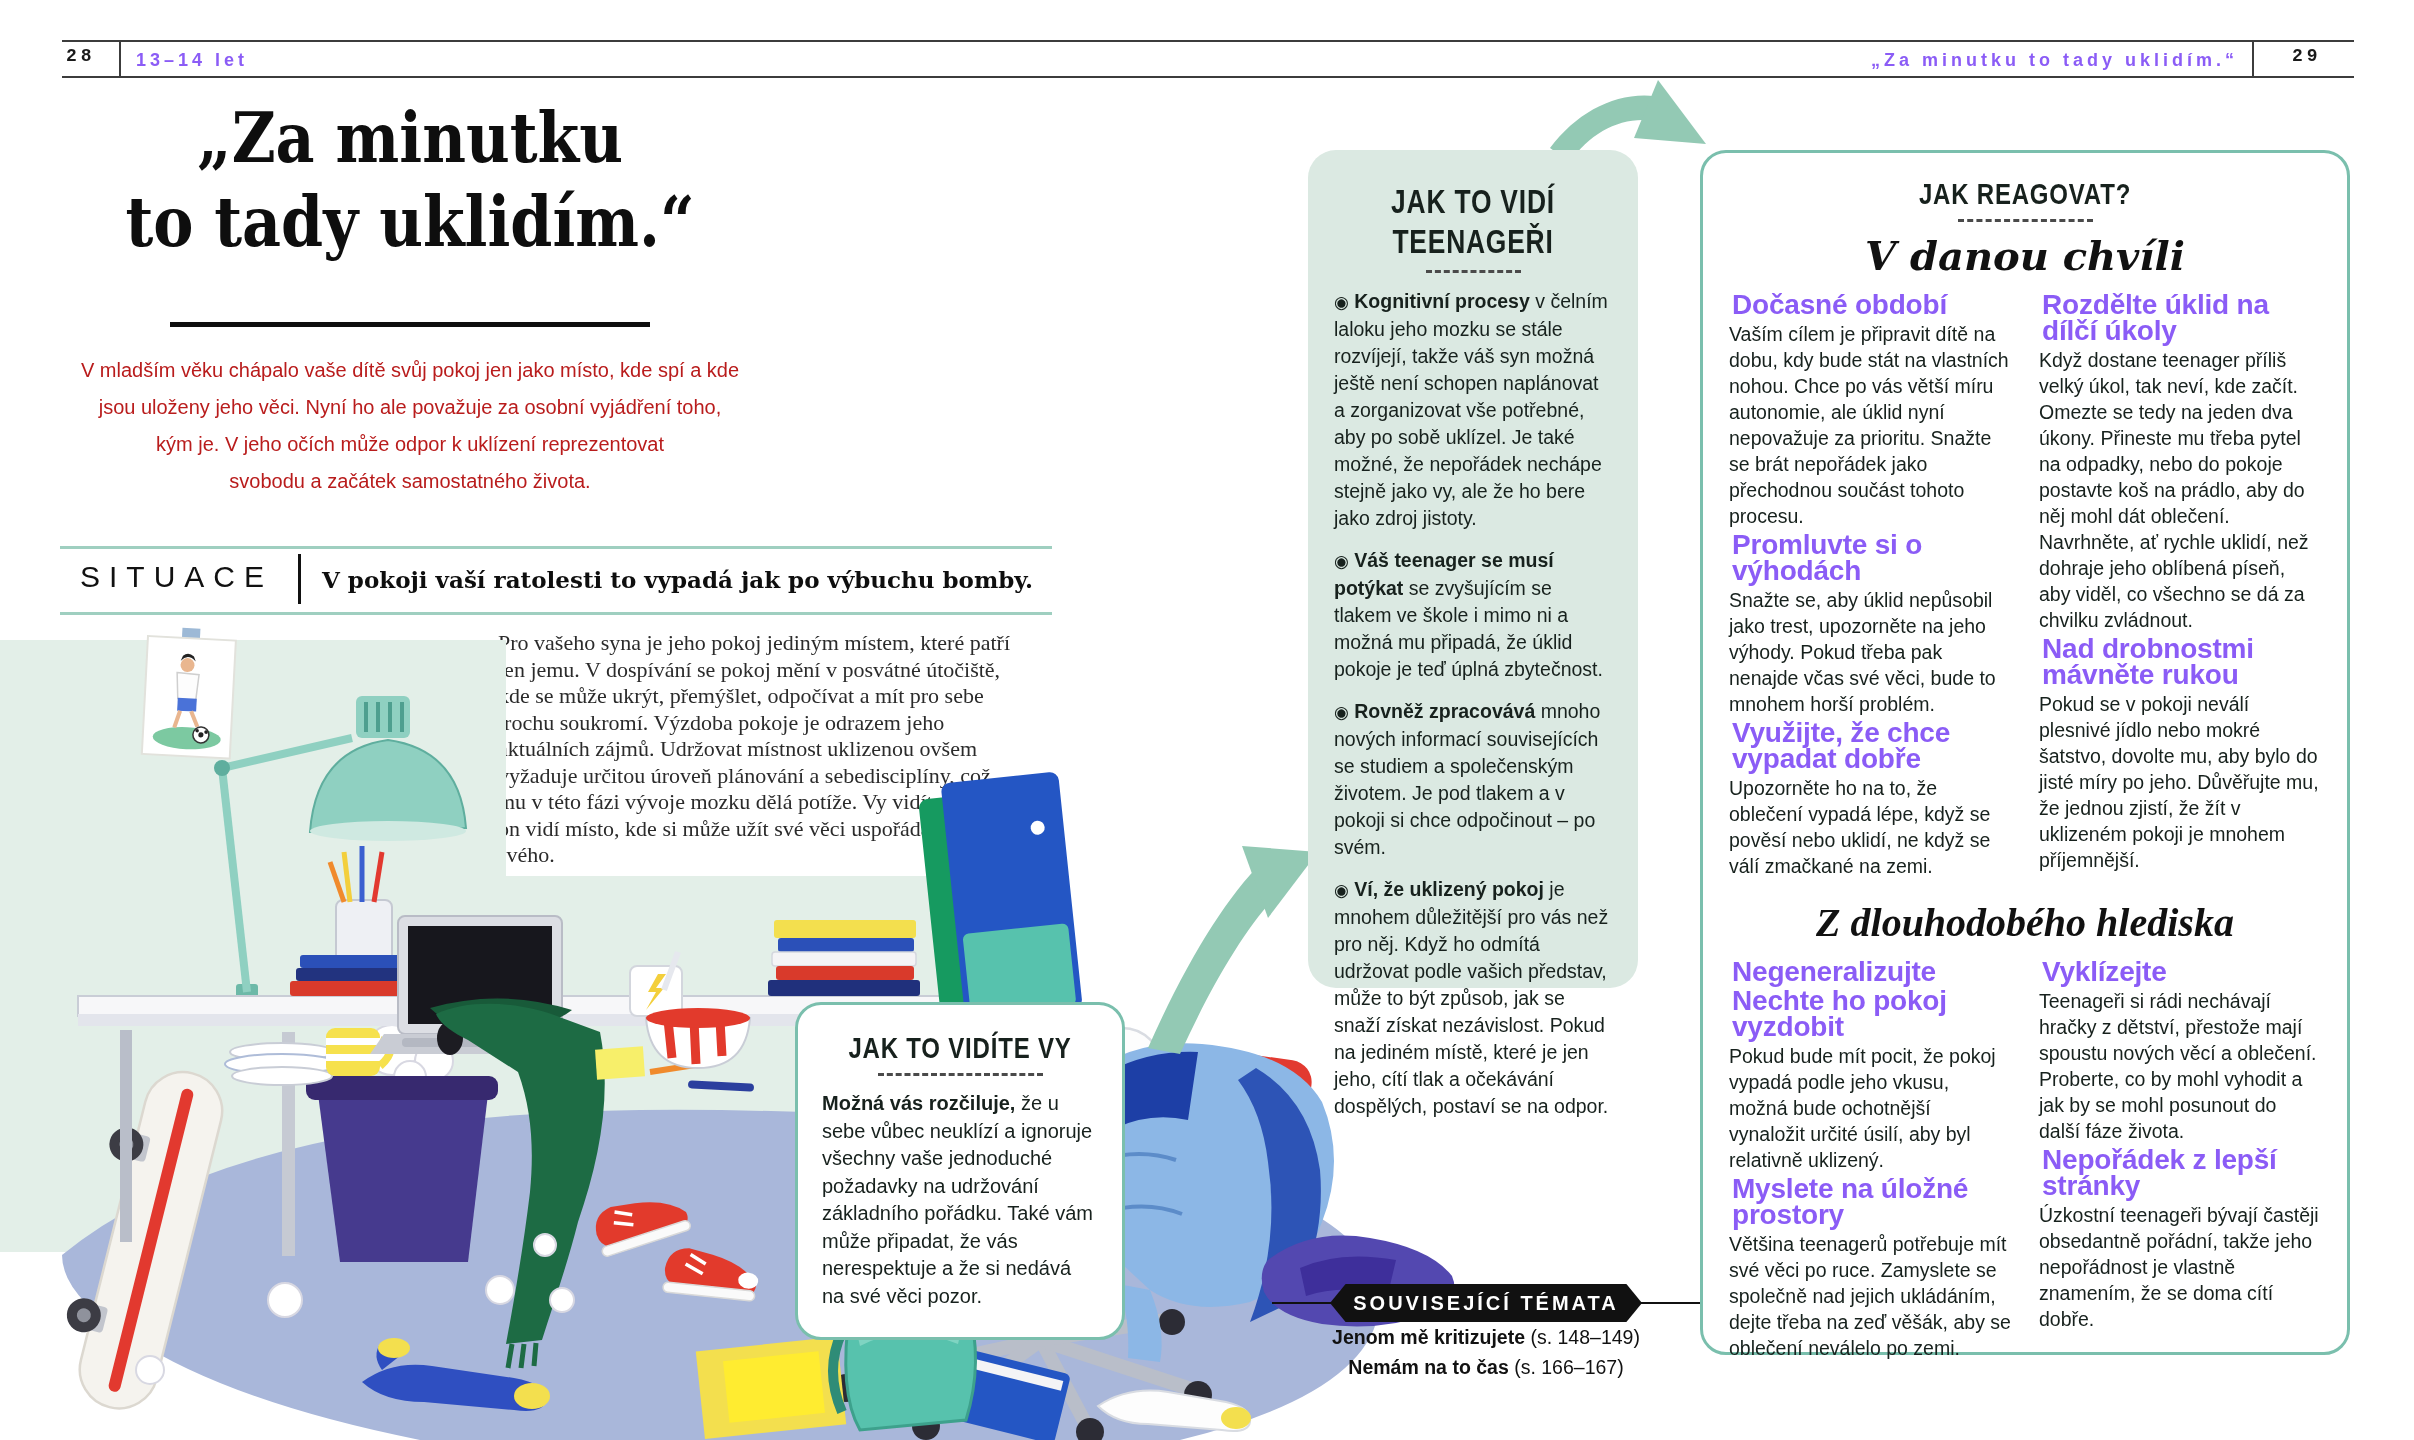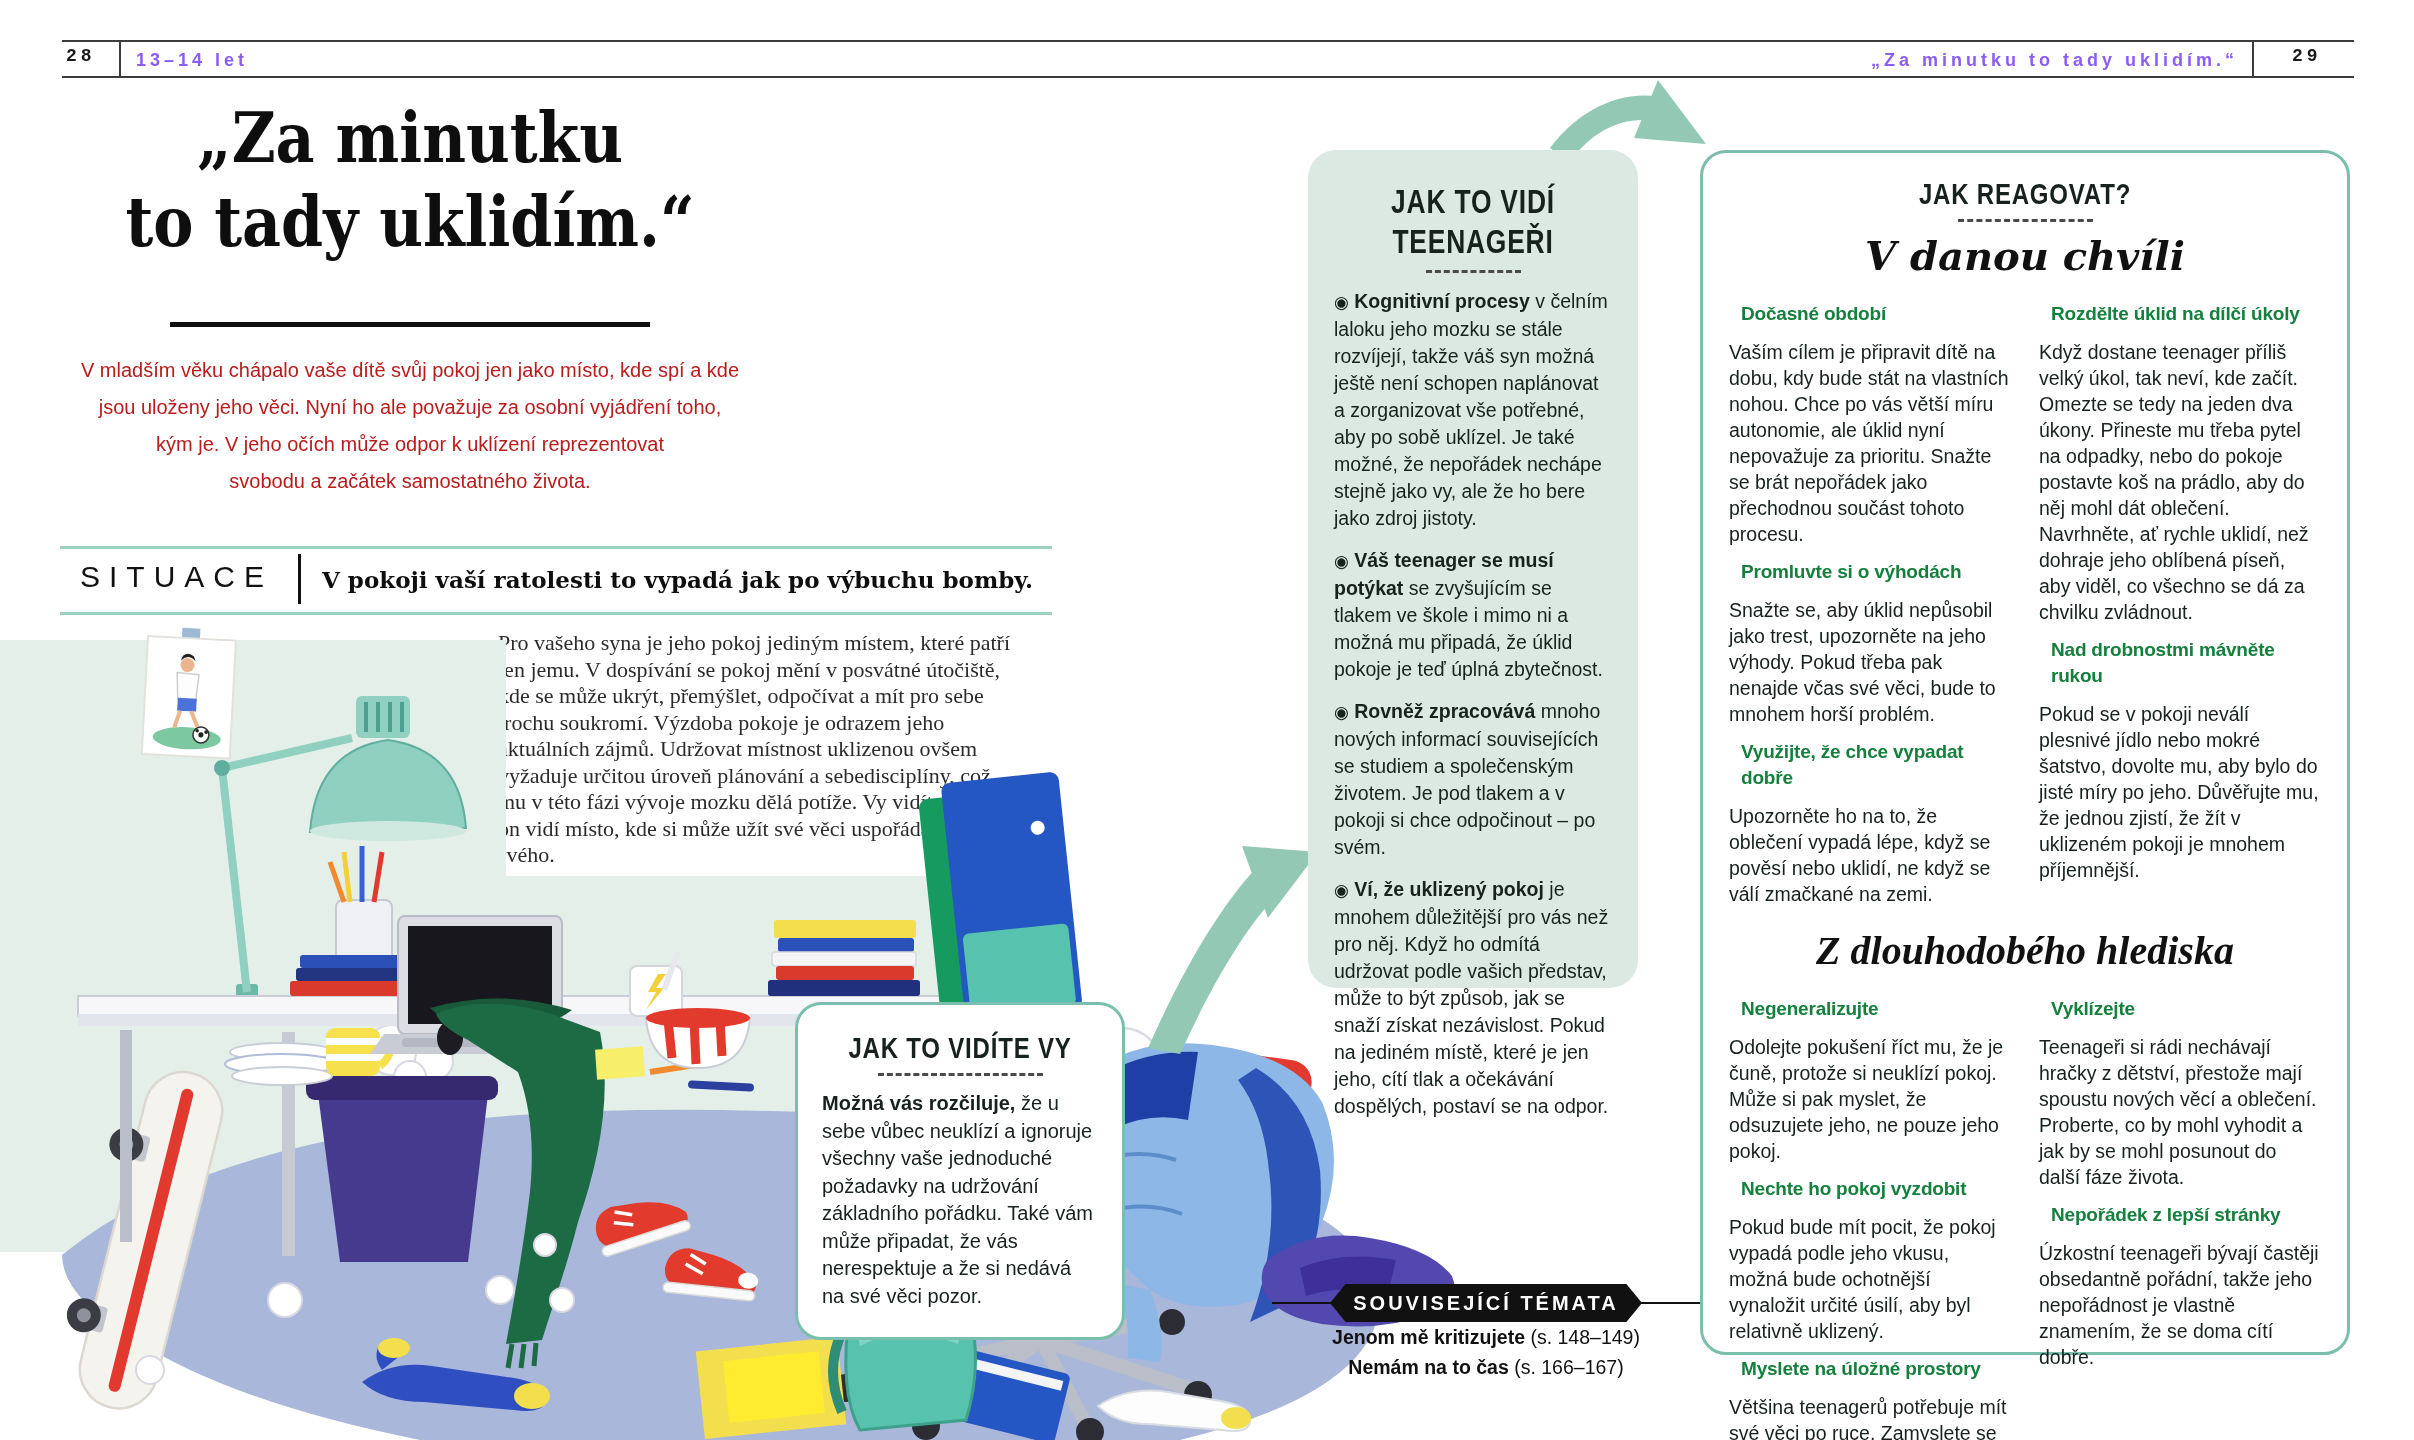--- a/index.html
+++ b/index.html
@@ -31,21 +31,21 @@
              transform:scaleX(.8);transform-origin:50% 50%;white-space:pre-line;}
   .dashes{display:block;margin:8px auto 0;border-bottom:3px dashed #4a4a4a;}
   .tealbox{position:absolute;background:#dbe9e2;border-radius:28px;box-sizing:border-box;}
   .bullets{padding:0 26px;font-size:19.5px;line-height:27px;color:#17211d;}
   .bullets p{margin:15px 0 0 0;}
   .blead{font-weight:bold;}
   .bmark{font-size:17px;}
   
   .cols{display:flex;gap:28px;padding:0 26px;margin-top:10px;}
   .col{flex:1;font-size:19.5px;line-height:26px;color:#17211d;}
-  .col h4{margin:12px;font-size:19px;line-height:26px;letter-spacing:-0.2px;color:#15803d;}
+  .col h4{margin:3px;font-size:28px;line-height:26px;letter-spacing:-0.2px;color:#8b5cf6;}
   .col p{margin:0 0 0 0;}
   .script{ text-align:center;font-family:"DejaVu Serif",serif;font-style:italic;font-weight:bold;
            font-size:40px;color:#111;}
   
   .youtext{padding:14px 24px 0;font-size:20px;line-height:27.5px;color:#17211d;}
   
   .rel-line{position:absolute;left:1272px;top:1302px;width:428px;height:2px;background:#111;}
   .ribbon{position:absolute;left:1330px;top:1284px;width:312px;height:38px;background:#111;
           clip-path:polygon(5% 0,95% 0,100% 50%,95% 100%,5% 100%,0 50%);
           display:flex;align-items:center;justify-content:center;color:#fff;font-weight:bold;
@@ -372,21 +372,20 @@
         <h4>Rozdělte úklid na dílčí úkoly</h4>
         <p>Když dostane teenager příliš velký úkol, tak neví, kde začít. Omezte se tedy na jeden dva úkony. Přineste mu třeba pytel na odpadky, nebo do pokoje postavte koš na prádlo, aby do něj mohl dát oblečení. Navrhněte, ať rychle uklidí, než dohraje jeho oblíbená píseň, aby viděl, co všechno se dá za chvilku zvládnout.</p>
         <h4>Nad drobnostmi mávněte rukou</h4>
         <p>Pokud se v pokoji neválí plesnivé jídlo nebo mokré šatstvo, dovolte mu, aby bylo do jisté míry po jeho. Důvěřujte mu, že jednou zjistí, že žít v uklizeném pokoji je mnohem příjemnější.</p>
       </div>
     </div>
     <div class="script" style="margin-top:20px;font-family:Liberation Serif, serif;">Z dlouhodobého hlediska</div>
     <div class="cols">
       <div class="col">
         <h4>Negeneralizujte</h4>
-        <p>Odolejte pokušení říct mu, že je čuně, protože si neuklízí pokoj. Může si pak myslet, že odsuzujete jeho, ne pouze jeho pokoj.</p>
         <h4>Nechte ho pokoj vyzdobit</h4>
         <p>Pokud bude mít pocit, že pokoj vypadá podle jeho vkusu, možná bude ochotnější vynaložit určité úsilí, aby byl relativně uklizený.</p>
         <h4>Myslete na úložné prostory</h4>
         <p>Většina teenagerů potřebuje mít své věci po ruce. Zamyslete se společně nad jejich ukládáním, dejte třeba na zeď věšák, aby se oblečení neválelo po zemi.</p>
       </div>
       <div class="col">
         <h4>Vyklízejte</h4>
         <p>Teenageři si rádi nechávají hračky z dětství, přestože mají spoustu nových věcí a oblečení. Proberte, co by mohl vyhodit a jak by se mohl posunout do další fáze života.</p>
         <h4>Nepořádek z lepší stránky</h4>
         <p>Úzkostní teenageři bývají častěji obsedantně pořádní, takže jeho nepořádnost je vlastně znamením, že se doma cítí dobře.</p>

